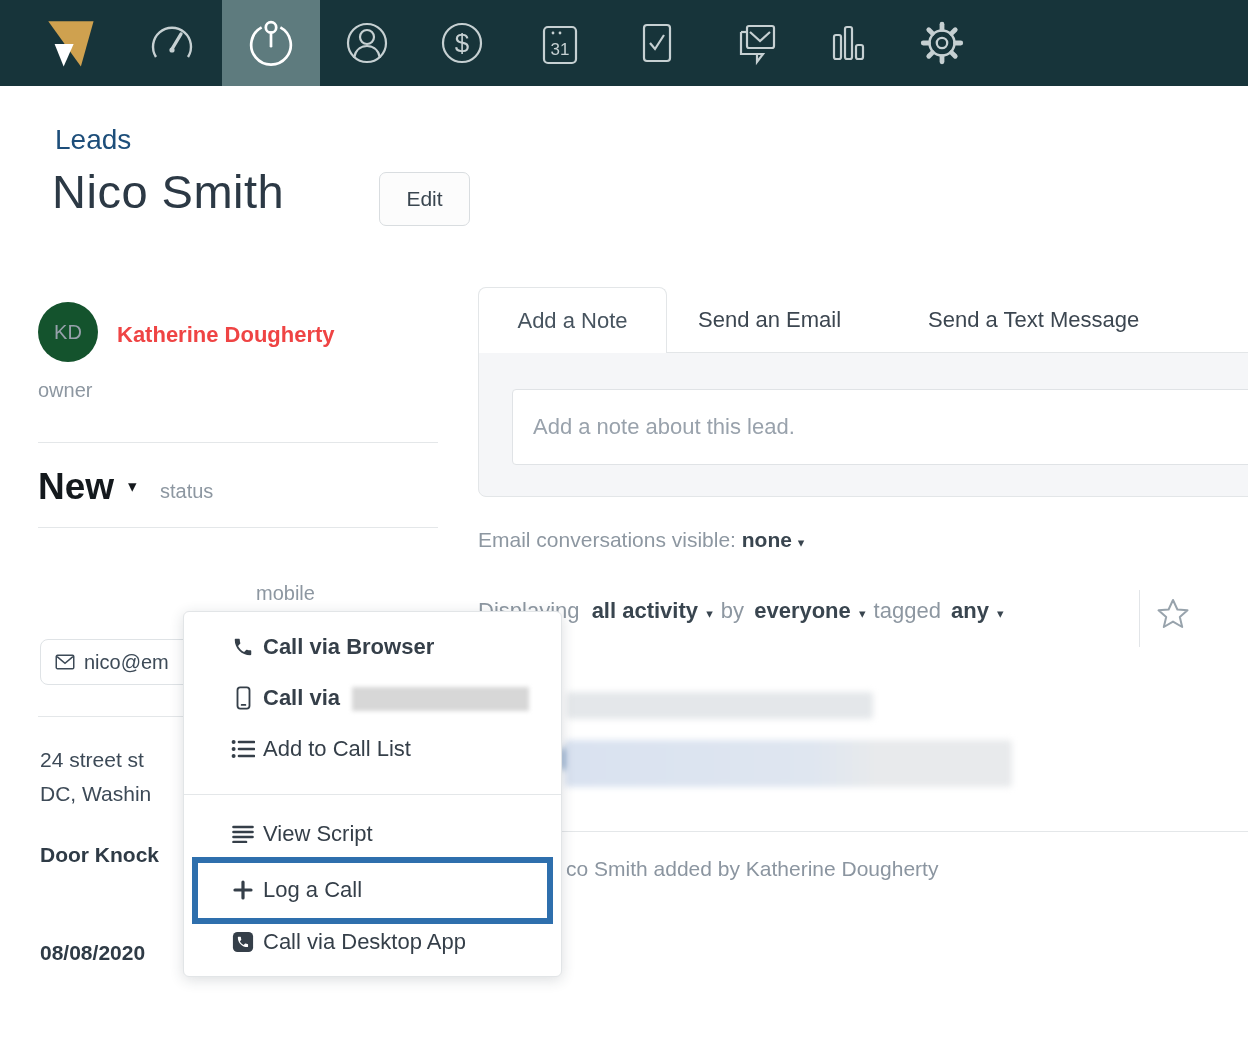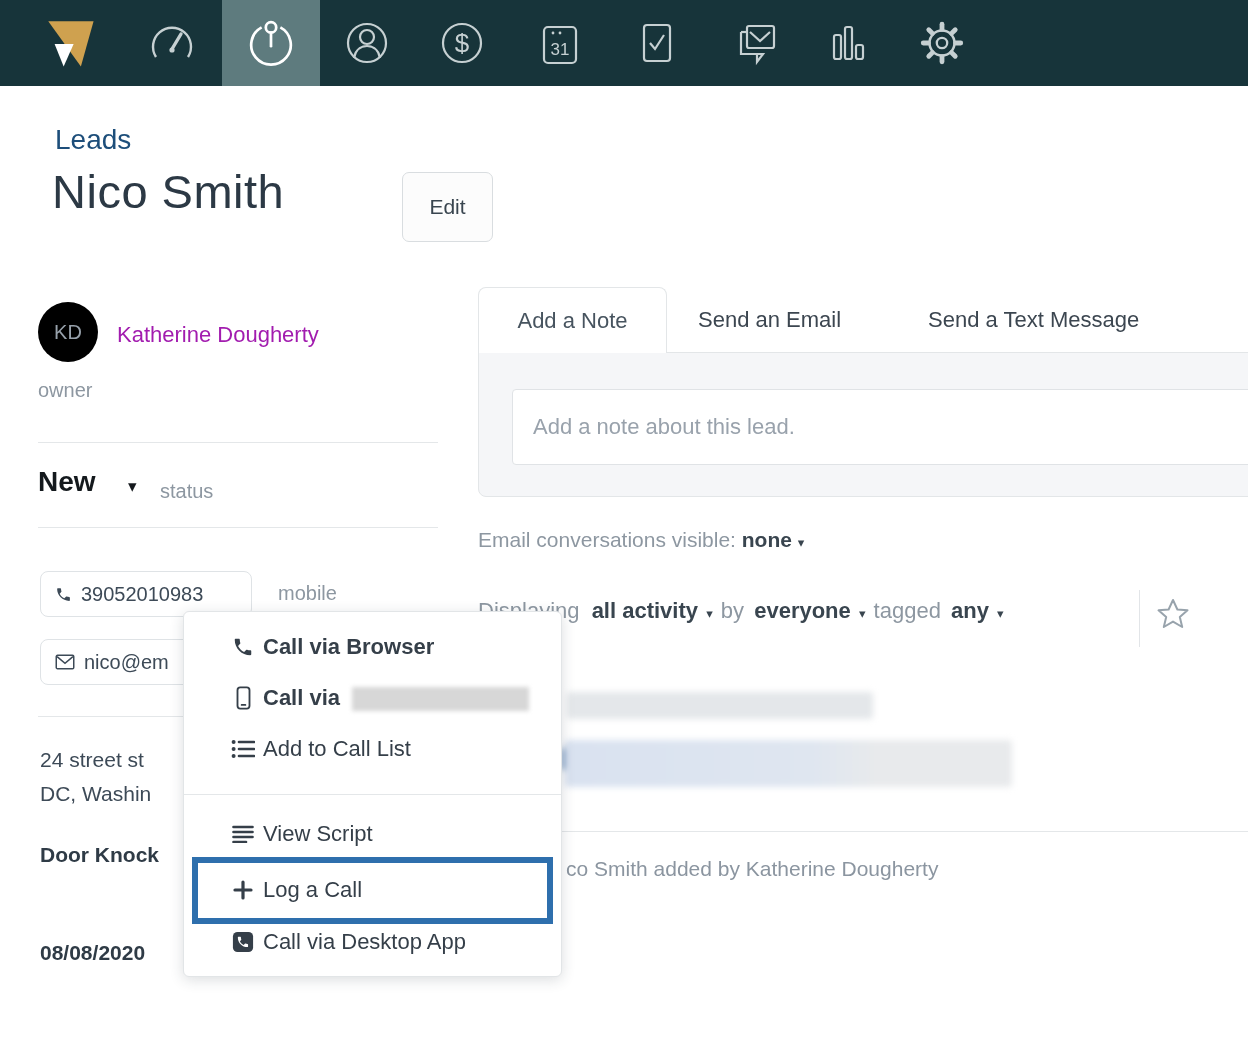--- a/index.html
+++ b/index.html
@@ -11,39 +11,39 @@
   
   .topnav { position:absolute; left:0; top:0; width:1248px; height:86px; background:#17343a; }
   .nav-cell { position:absolute; top:0; height:86px; display:flex; align-items:center; justify-content:center; }
   .nav-cell.active { background:#5e7b7e; }
   .nav-cell svg { display:block; }
 
   
   .breadcrumb { left:55px; top:124px; font-size:28px; color:#1d4e7a; }
   .page-title { left:52px; top:164px; font-size:47px; font-weight:500; color:#2c3945; letter-spacing:.5px; }
   .btn { display:flex; align-items:center; justify-content:center; border-radius:7px; cursor:pointer; }
-  .btn-edit { left:379px; top:172px; width:91px; height:70px; background:#fcfcfc;
-              border:1px solid #d9dde0; font-size:21px; color:#39454f;margin-left:23px; }
+  .btn-edit { left:379px; top:172px; width:91px; height:54px; background:#fcfcfc;
+              border:1px solid #d9dde0; font-size:21px; color:#39454f; }
   .btn-convert { left:486px; top:172px; width:167px; height:53px; background:#3d76b0;
                  color:#fff; font-size:22px; }
 
   
-  .avatar { left:38px; top:302px; width:60px; height:60px; border-radius:50%; background:#000000;
+  .avatar { left:38px; top:302px; width:60px; height:60px; border-radius:50%; background:#14532d;
             display:flex; align-items:center; justify-content:center; font-size:20px; color:#97a1ab; }
-  .owner-name { left:117px; top:322px; font-size:22px; font-weight:normal; color:#a21caf; }
+  .owner-name { left:117px; top:322px; font-size:22px; font-weight:bold; color:#ef4444; }
   .owner-label { left:38px; top:379px; font-size:20px; color:#8d97a1; }
   .hdiv { height:1px; background:#e4e7e9; }
-  .status-value { left:38px; top:466px; font-size:28px; font-weight:bold; color:#14191d; }
+  .status-value { left:38px; top:466px; font-size:37px; font-weight:bold; color:#14191d; }
   .status-caret { left:128px; top:476px; font-size:17px; color:#14191d; }
   .status-label { left:160px; top:480px; font-size:20px; color:#8d97a1; }
   .chip { position:absolute; height:46px; background:#fff; border:1px solid #dfe3e6; border-radius:8px;
           display:flex; align-items:center; padding-left:14px; gap:9px; overflow:hidden;
           font-size:20px; color:#3d4a57; white-space:nowrap; }
   .chip svg { flex:0 0 auto; }
-  .phone-type { left:278px; top:582px; font-size:20px; color:#8d97a1; }
+  .phone-type { left:256px; top:582px; font-size:20px; color:#8d97a1; }
   .addr { left:40px; font-size:21px; color:#3d4a57; white-space:nowrap; }
   .custom-field { left:40px; font-size:21px; font-weight:bold; color:#2f3b46; white-space:nowrap; }
 
   
   .tab-active { left:478px; top:287px; width:189px; height:66px; background:#fff;
                 border:1px solid #e3e6e8; border-bottom:none; border-radius:8px 8px 0 0;
                 display:flex; align-items:center; justify-content:center;
                 font-size:22px; color:#47545f; z-index:3; }
   .tab-plain { top:307px; font-size:22px; color:#3c4650; z-index:1; }
   .note-panel { left:478px; top:352px; width:802px; height:145px; background:#f5f6f8;
@@ -181,26 +181,20 @@
   <div class="abs owner-label">owner</div>
 
   <div class="abs hdiv" style="left:38px; top:442px; width:400px;"></div>
 
   <div class="abs status-value">New</div>
   <div class="abs status-caret">▾</div>
   <div class="abs status-label">status</div>
 
   <div class="abs hdiv" style="left:38px; top:527px; width:400px;"></div>
 
-  <div class="chip" style="left:40px; top:571px; width:212px;">
-    <svg width="17" height="17" viewBox="0 0 24 24">
-      <path fill="#3d4a57" d="M6.62 10.79c1.44 2.83 3.76 5.14 6.59 6.59l2.2-2.2c.27-.27.67-.36 1.02-.24 1.12.37 2.33.57 3.57.57.55 0 1 .45 1 1V20c0 .55-.45 1-1 1-9.39 0-17-7.61-17-17 0-.55.45-1 1-1h3.5c.55 0 1 .45 1 1 0 1.25.2 2.45.57 3.57.11.35.03.74-.25 1.02l-2.2 2.2z"></path>
-    </svg>
-    <span>39052010983</span>
-  </div>
   <div class="abs phone-type">mobile</div>
 
   <div class="chip" style="left:40px; top:639px; width:164px; border-radius:8px 0 0 8px;">
     <svg width="20" height="16" viewBox="0 0 24 19" fill="none" stroke="#3d4a57" stroke-width="1.8">
       <rect x="1.5" y="1.5" width="21" height="16" rx="1.5"></rect>
       <polyline points="2.5,3 12,11 21.5,3"></polyline>
     </svg>
     <span>nico@em</span>
   </div>
 

